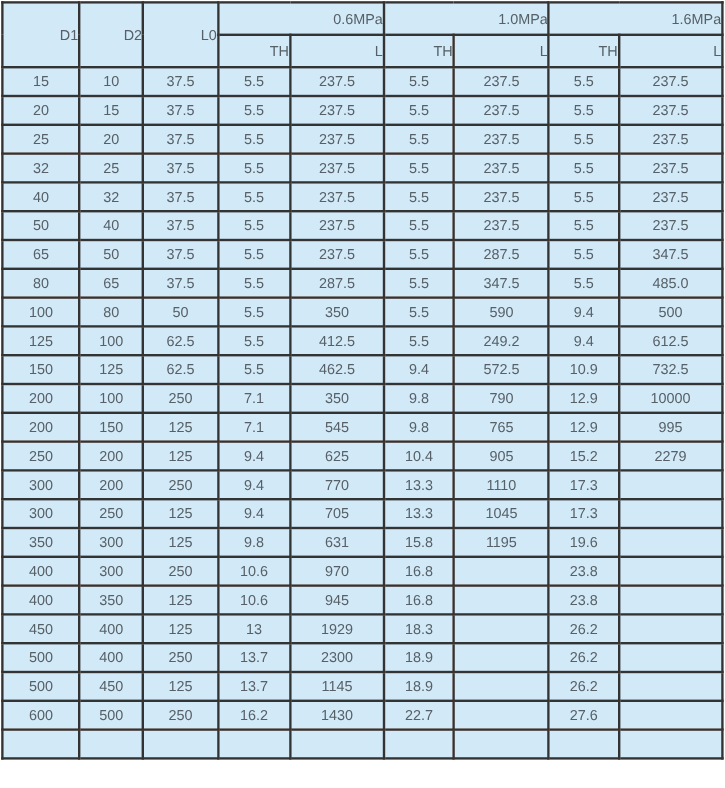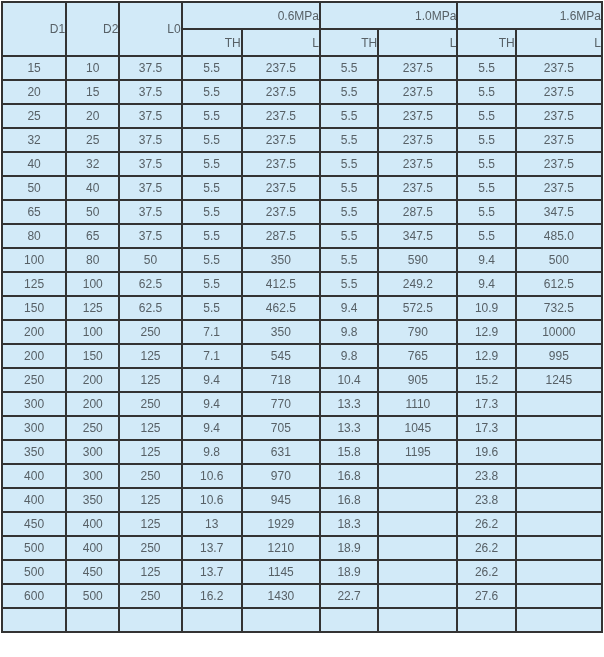--- a/index.html
+++ b/index.html
@@ -213,25 +213,25 @@
           <td>9.8</td>
           <td>765</td>
           <td>12.9</td>
           <td>995</td>
         </tr>
         <tr>
           <td>250</td>
           <td>200</td>
           <td>125</td>
           <td>9.4</td>
-          <td>718</td>
+          <td>625</td>
           <td>10.4</td>
           <td>905</td>
           <td>15.2</td>
-          <td>1245</td>
+          <td>2279</td>
         </tr>
         <tr>
           <td>300</td>
           <td>200</td>
           <td>250</td>
           <td>9.4</td>
           <td>770</td>
           <td>13.3</td>
           <td>1110</td>
           <td>17.3</td>
@@ -290,21 +290,21 @@
           <td>18.3</td>
           <td></td>
           <td>26.2</td>
           <td></td>
         </tr>
         <tr>
           <td>500</td>
           <td>400</td>
           <td>250</td>
           <td>13.7</td>
-          <td>1210</td>
+          <td>2300</td>
           <td>18.9</td>
           <td></td>
           <td>26.2</td>
           <td></td>
         </tr>
         <tr>
           <td>500</td>
           <td>450</td>
           <td>125</td>
           <td>13.7</td>

